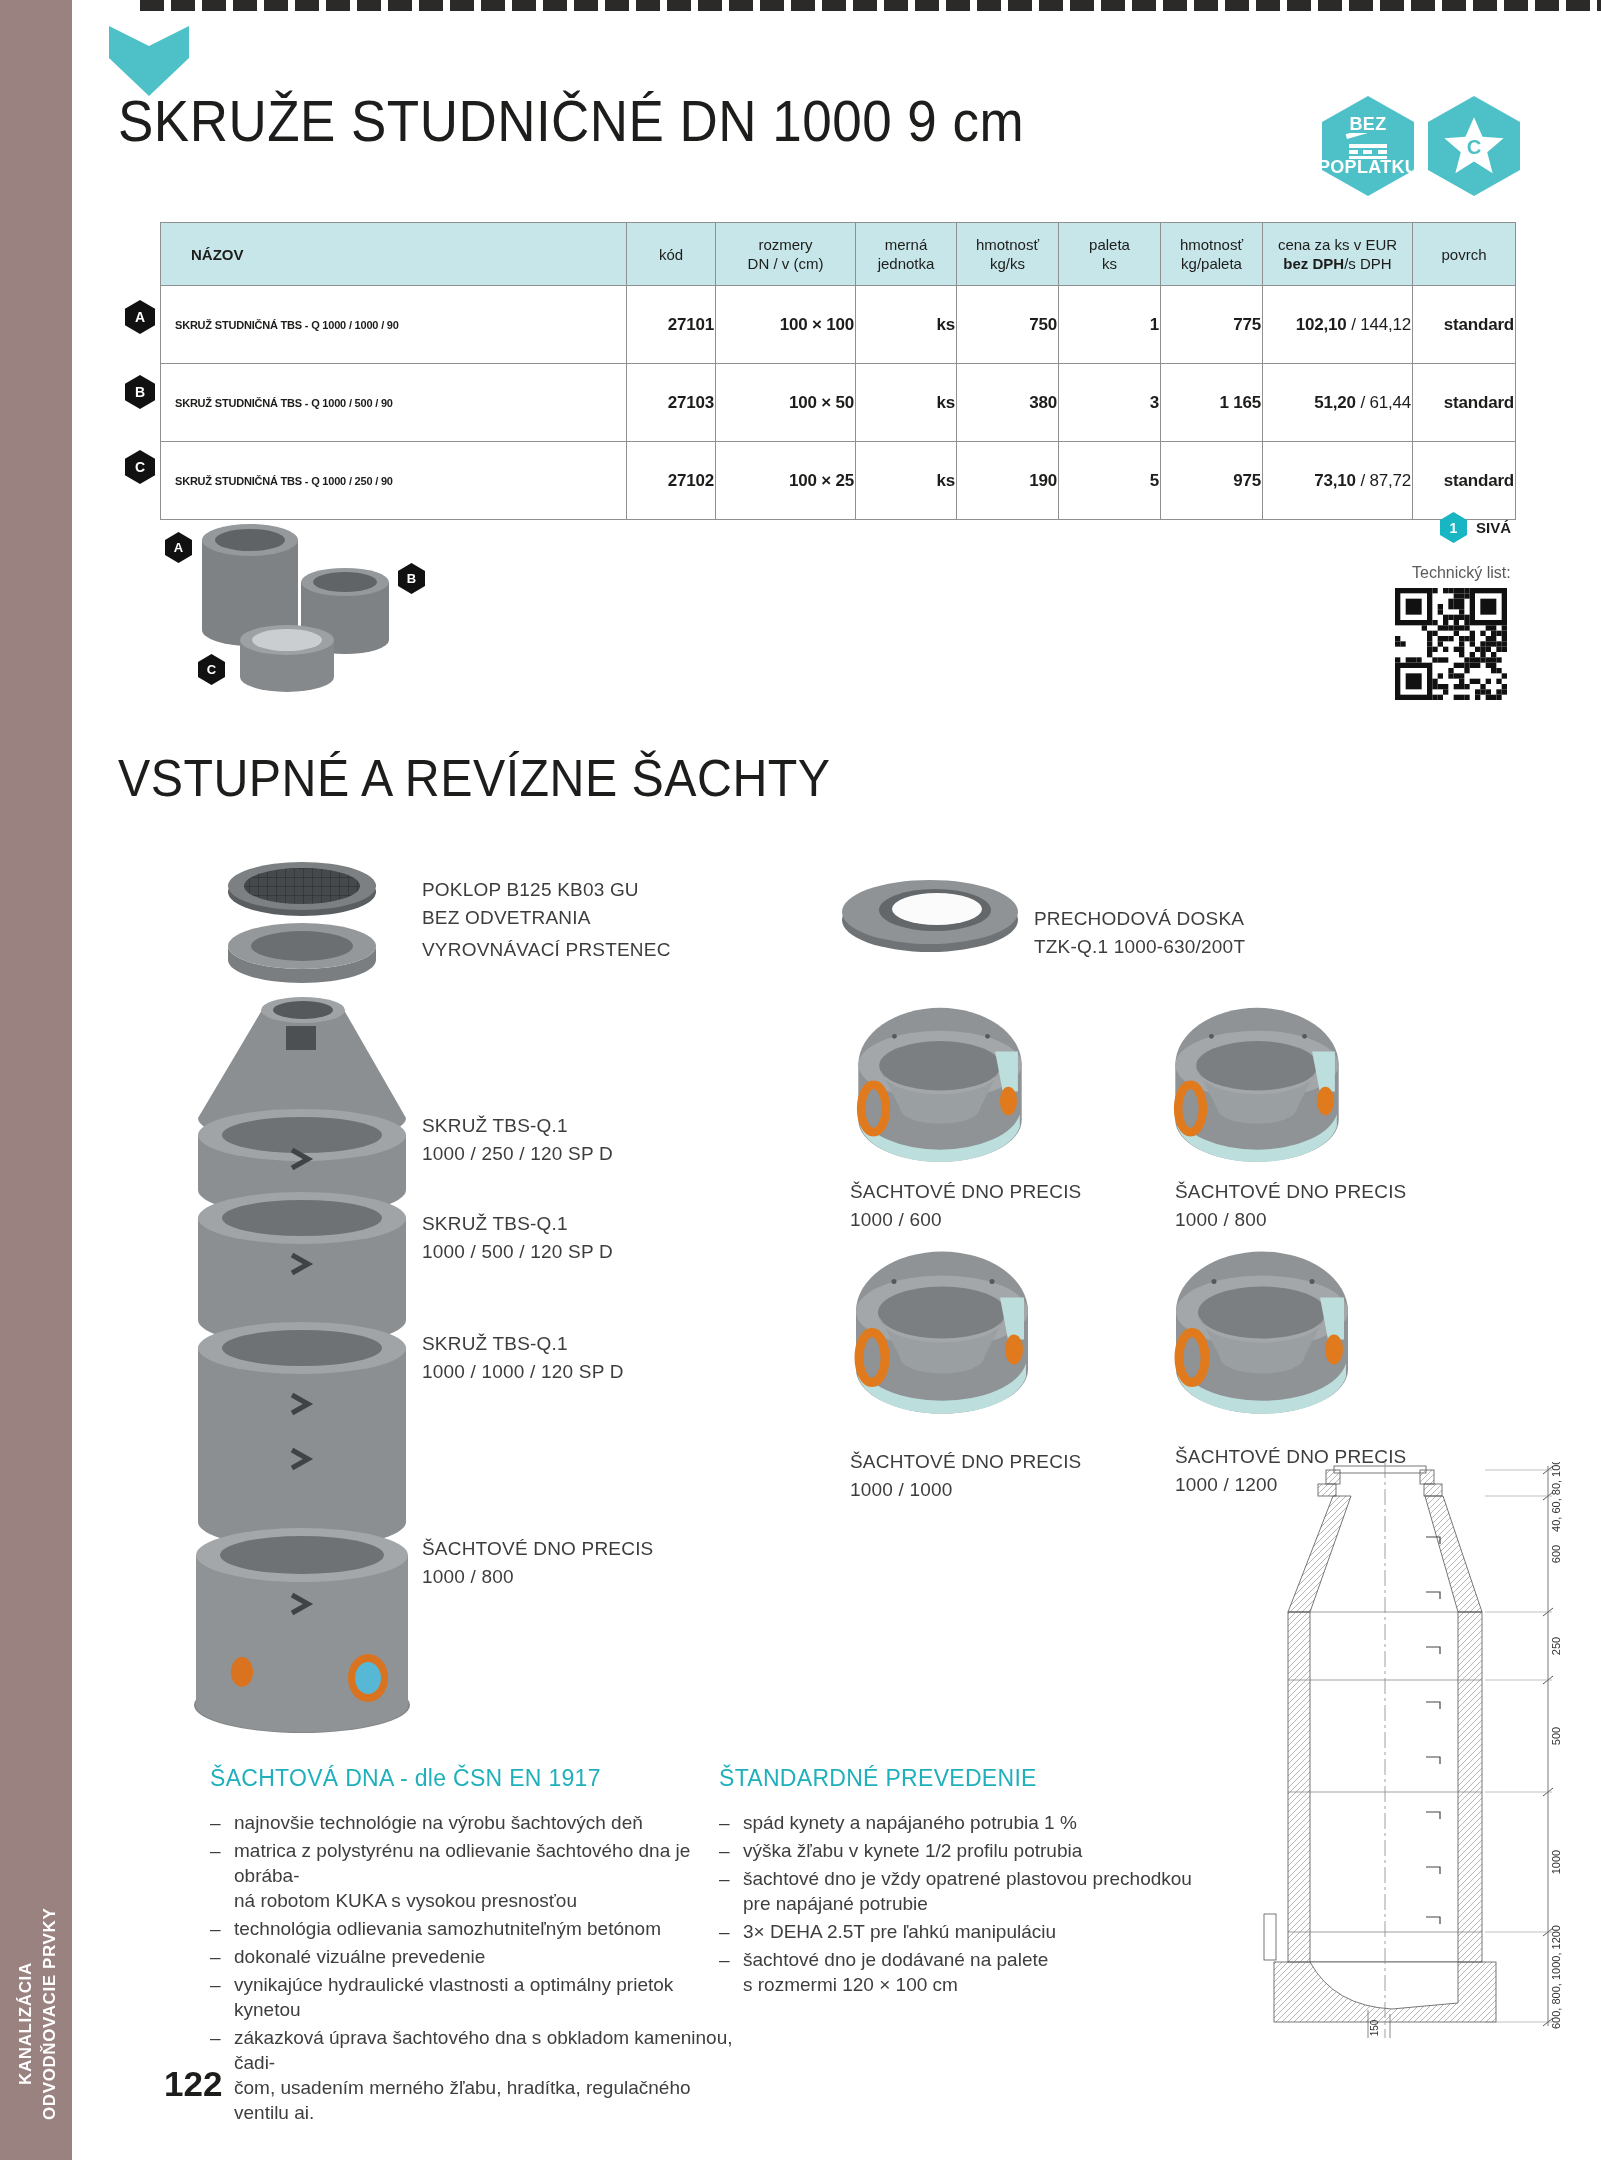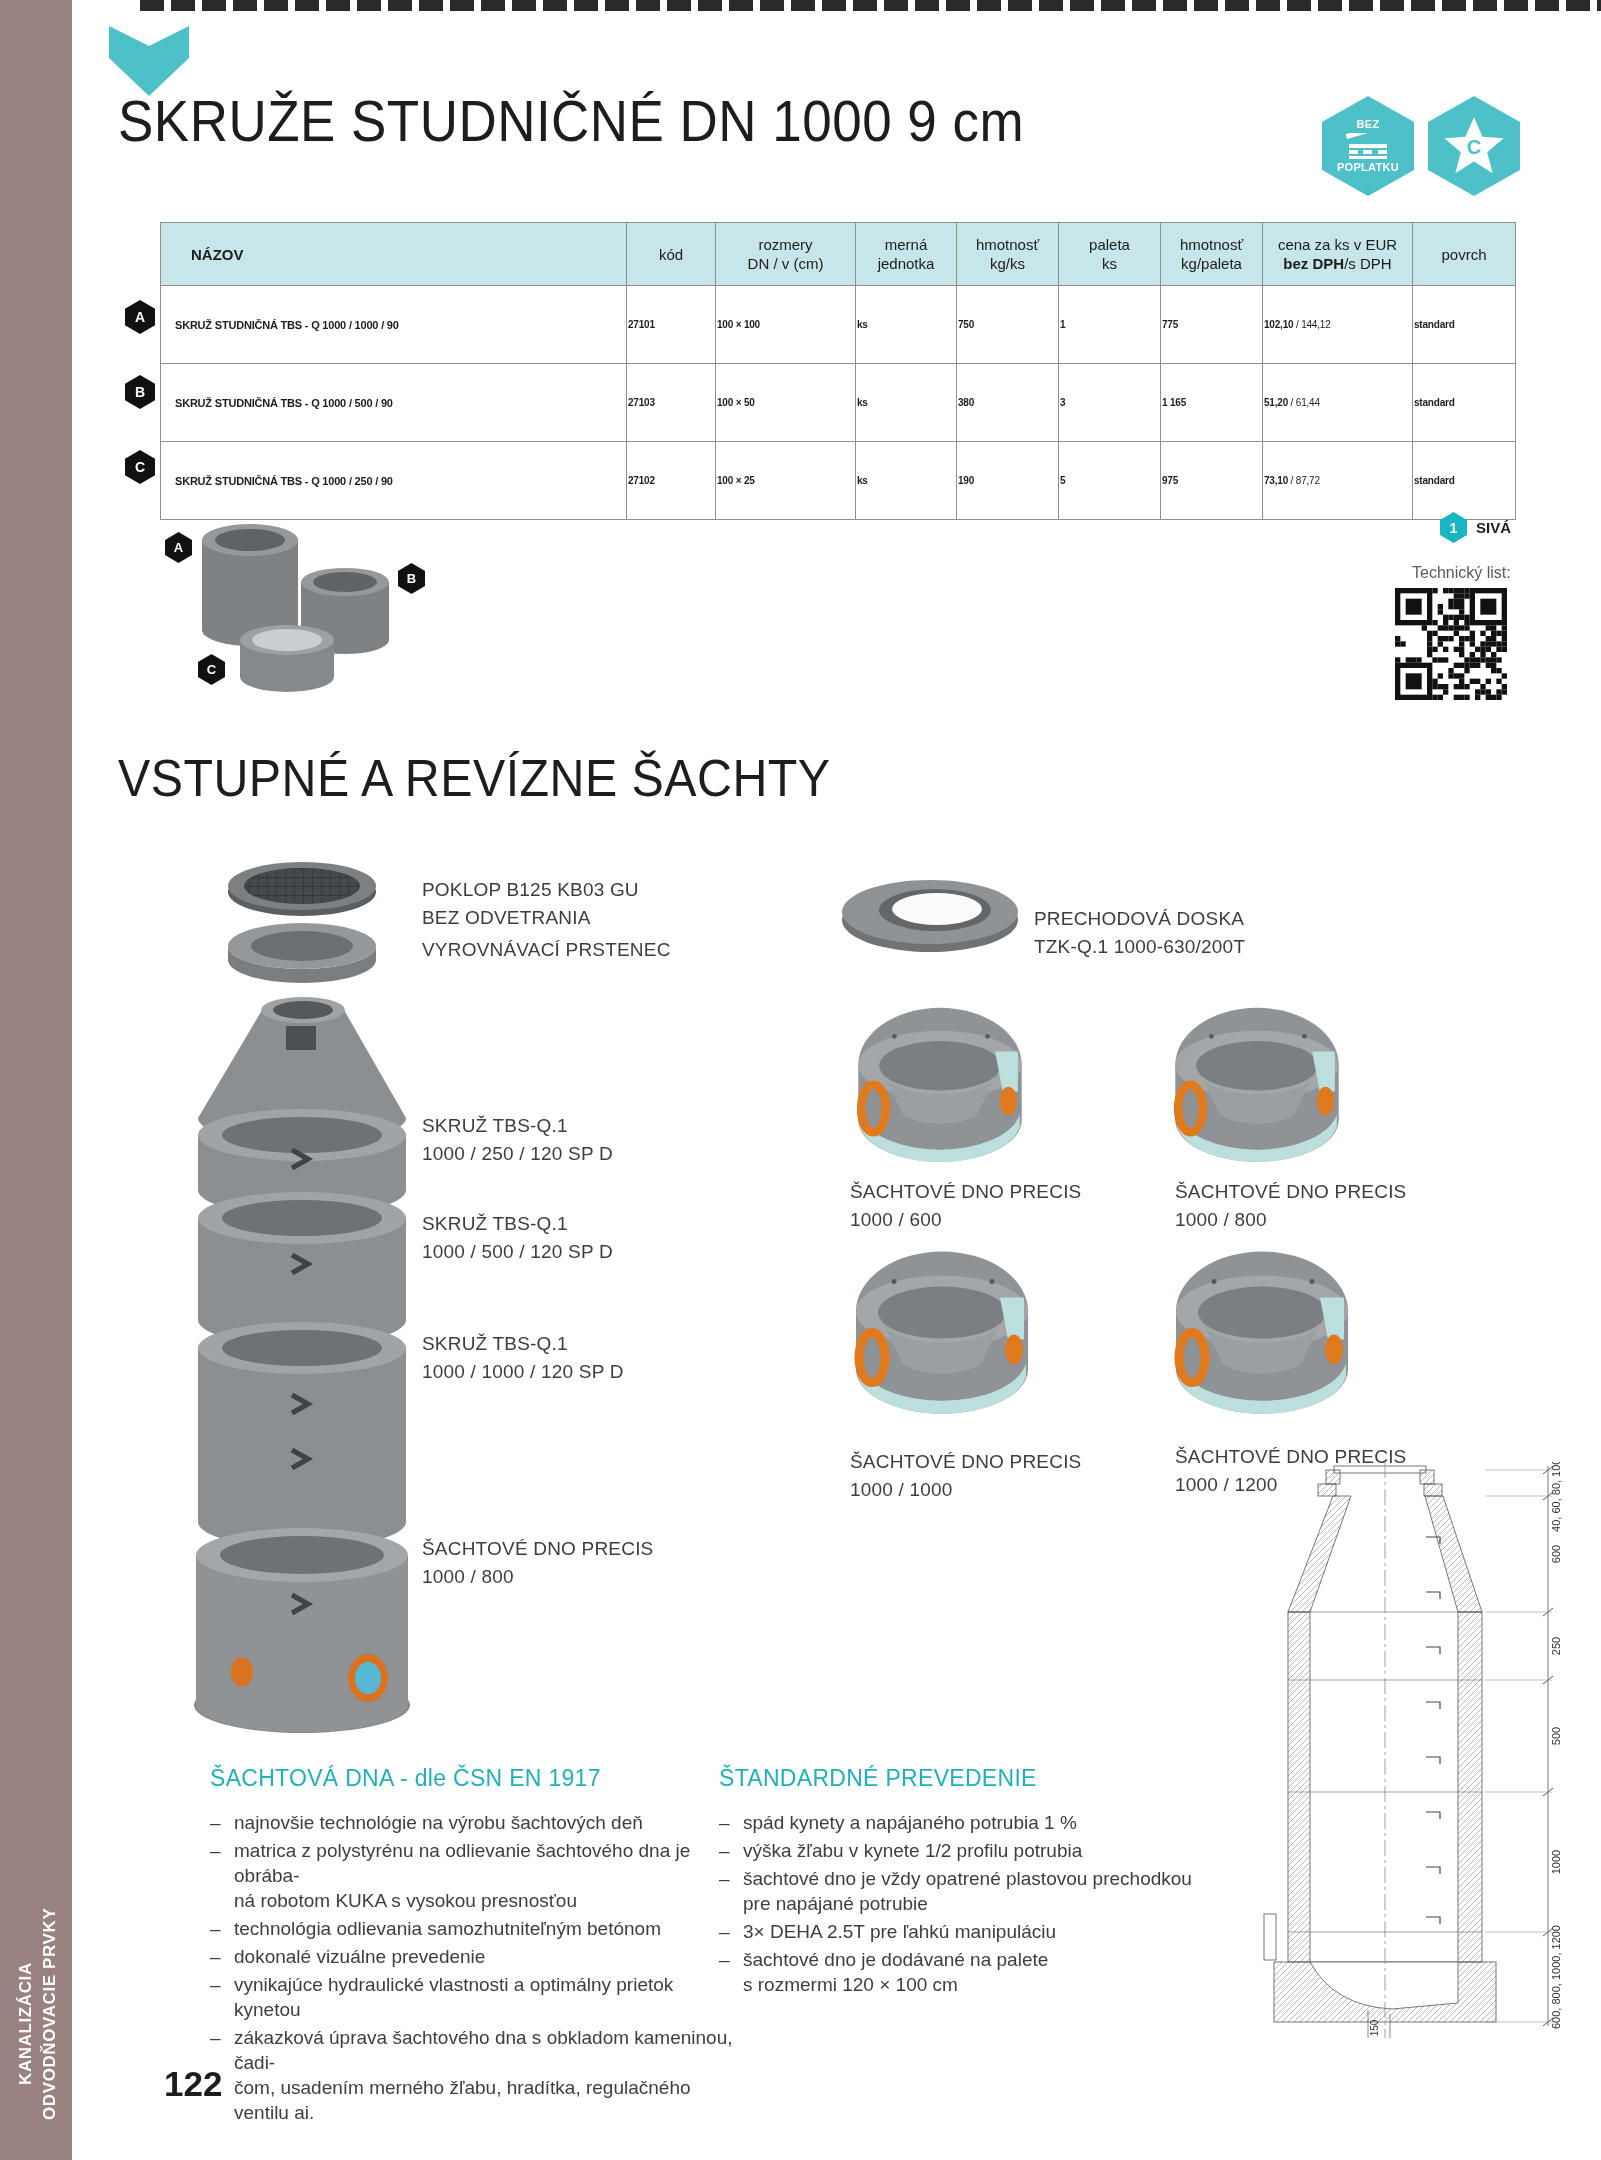--- a/index.html
+++ b/index.html
@@ -17,28 +17,28 @@
   .h1{left:118px;top:88px;font-size:57px;font-weight:300;letter-spacing:.5px;
       transform:scaleX(.93);transform-origin:left top;white-space:nowrap;}
   .h2{left:118px;top:748px;font-size:52px;font-weight:300;letter-spacing:.5px;
       transform:scaleX(.93);transform-origin:left top;white-space:nowrap;}
   
   .hex{clip-path:polygon(50% 0,100% 26%,100% 74%,50% 100%,0 74%,0 26%);
        display:flex;align-items:center;justify-content:center;}
   .hex-black{background:#111;color:#fff;font-weight:bold;}
   .hex-teal{background:#17b6c2;color:#fff;font-weight:bold;}
   .badge{background:#4ec0c8;color:#fff;text-align:center;}
-  .badge .t{font-weight:bold;font-size:11px;letter-spacing:.3px;line-height:17px;}
+  .badge .t{font-weight:bold;font-size:18px;letter-spacing:.3px;line-height:17px;}
   
   table.prod{border-collapse:collapse;table-layout:fixed;width:1355px;}
   table.prod th,table.prod td{border:1px solid #8f8f8f;vertical-align:middle;}
   table.prod thead th{background:#c6e6e9;font-weight:normal;font-size:15px;line-height:19px;
        text-align:center;white-space:pre-line;height:58px;padding:2px 4px;}
   table.prod thead th.first{text-align:left;font-weight:bold;padding-left:30px;}
-  table.prod td{height:75px;text-align:left;font-size:10px;font-weight:bold;letter-spacing:-.2px;}
+  table.prod td{height:75px;text-align:right;font-size:17px;font-weight:bold;letter-spacing:-.2px;}
   table.prod td.name{text-align:left;padding-left:14px;font-size:11px;}
   .price-soft{font-weight:normal;}
   .hdr-bold{font-weight:bold;text-align:right;}
   
   .lbl{font-size:19px;line-height:28px;color:#3d3d3c;white-space:pre-line;letter-spacing:.2px;}
   .tech-lbl{font-size:16px;color:#5a5a5a;}
   .chip-lbl{font-size:15px;font-weight:bold;color:#1d1d1b;}
   
   .feat-title{font-size:23px;color:#1fb0bc;letter-spacing:.3px;font-weight:normal;margin:0 0 18px 0;}
   .feat-item{display:flex;margin-bottom:3px;}

